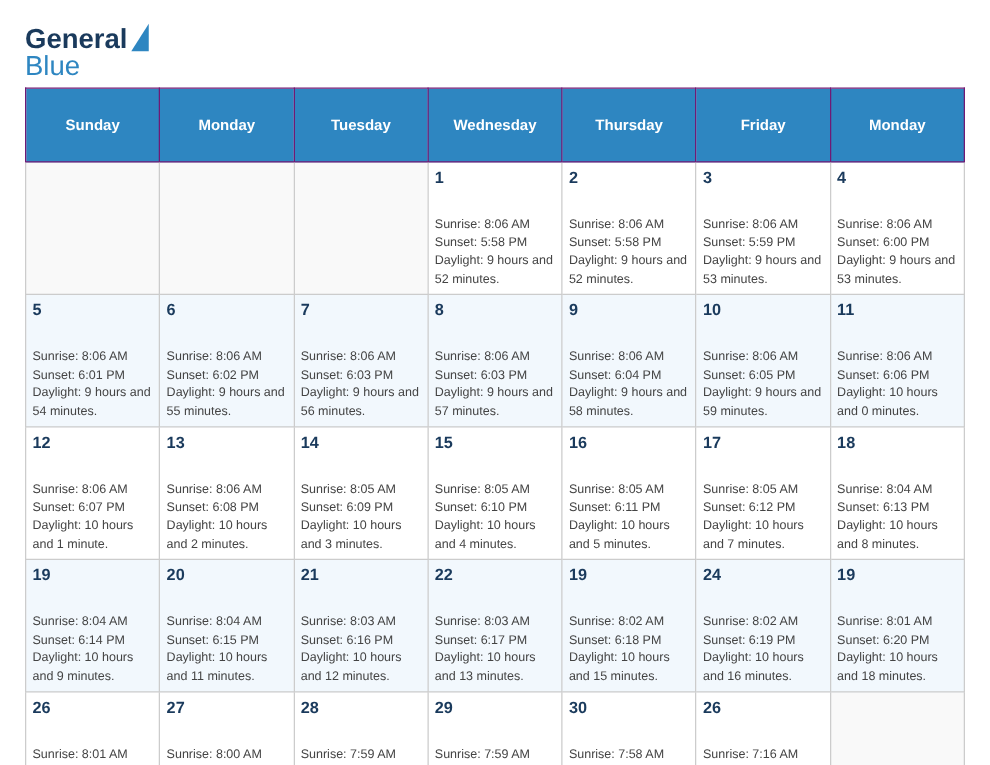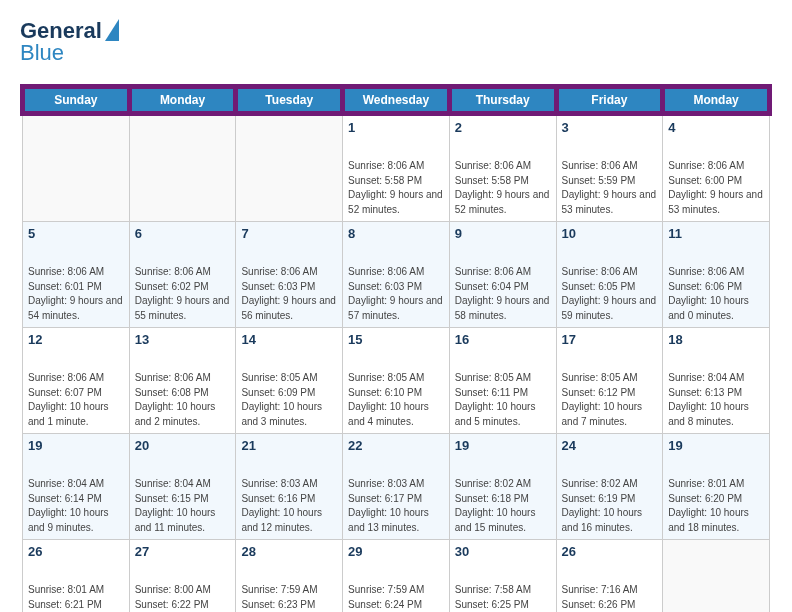--- a/index.html
+++ b/index.html
@@ -7,21 +7,21 @@
       font-family: Arial, sans-serif;
       background: #fff;
       width: 792px;
       min-height: 612px;
       padding: 20px;
     }
     .header {
       display: flex;
       justify-content: space-between;
       align-items: flex-end;
-      margin-bottom: 20px;
+      margin-bottom: 6px;
     }
     .logo {
       display: flex;
       align-items: center;
     }
     .logo-text {
       font-size: 22px;
       font-weight: bold;
       color: #1a3a5c;
       line-height: 1;
@@ -51,22 +51,22 @@
       width: 100%;
       border-collapse: collapse;
       border: 1px solid #ccc;
     }
     .calendar th {
       background: #2e86c1;
       color: #fff;
       font-size: 12px;
       font-weight: bold;
       text-align: center;
-      padding: 4px 4px;
-      border: 5px solid #701a75;
+      padding: 22px 4px;
+      border: 1px solid #701a75;
     }
     .calendar td {
       vertical-align: top;
       border: 1px solid #ccc;
       padding: 4px 5px;
       width: calc(100% / 7);
       min-height: 80px;
       font-size: 10.5px;
       color: #333;
       background: #fff;

